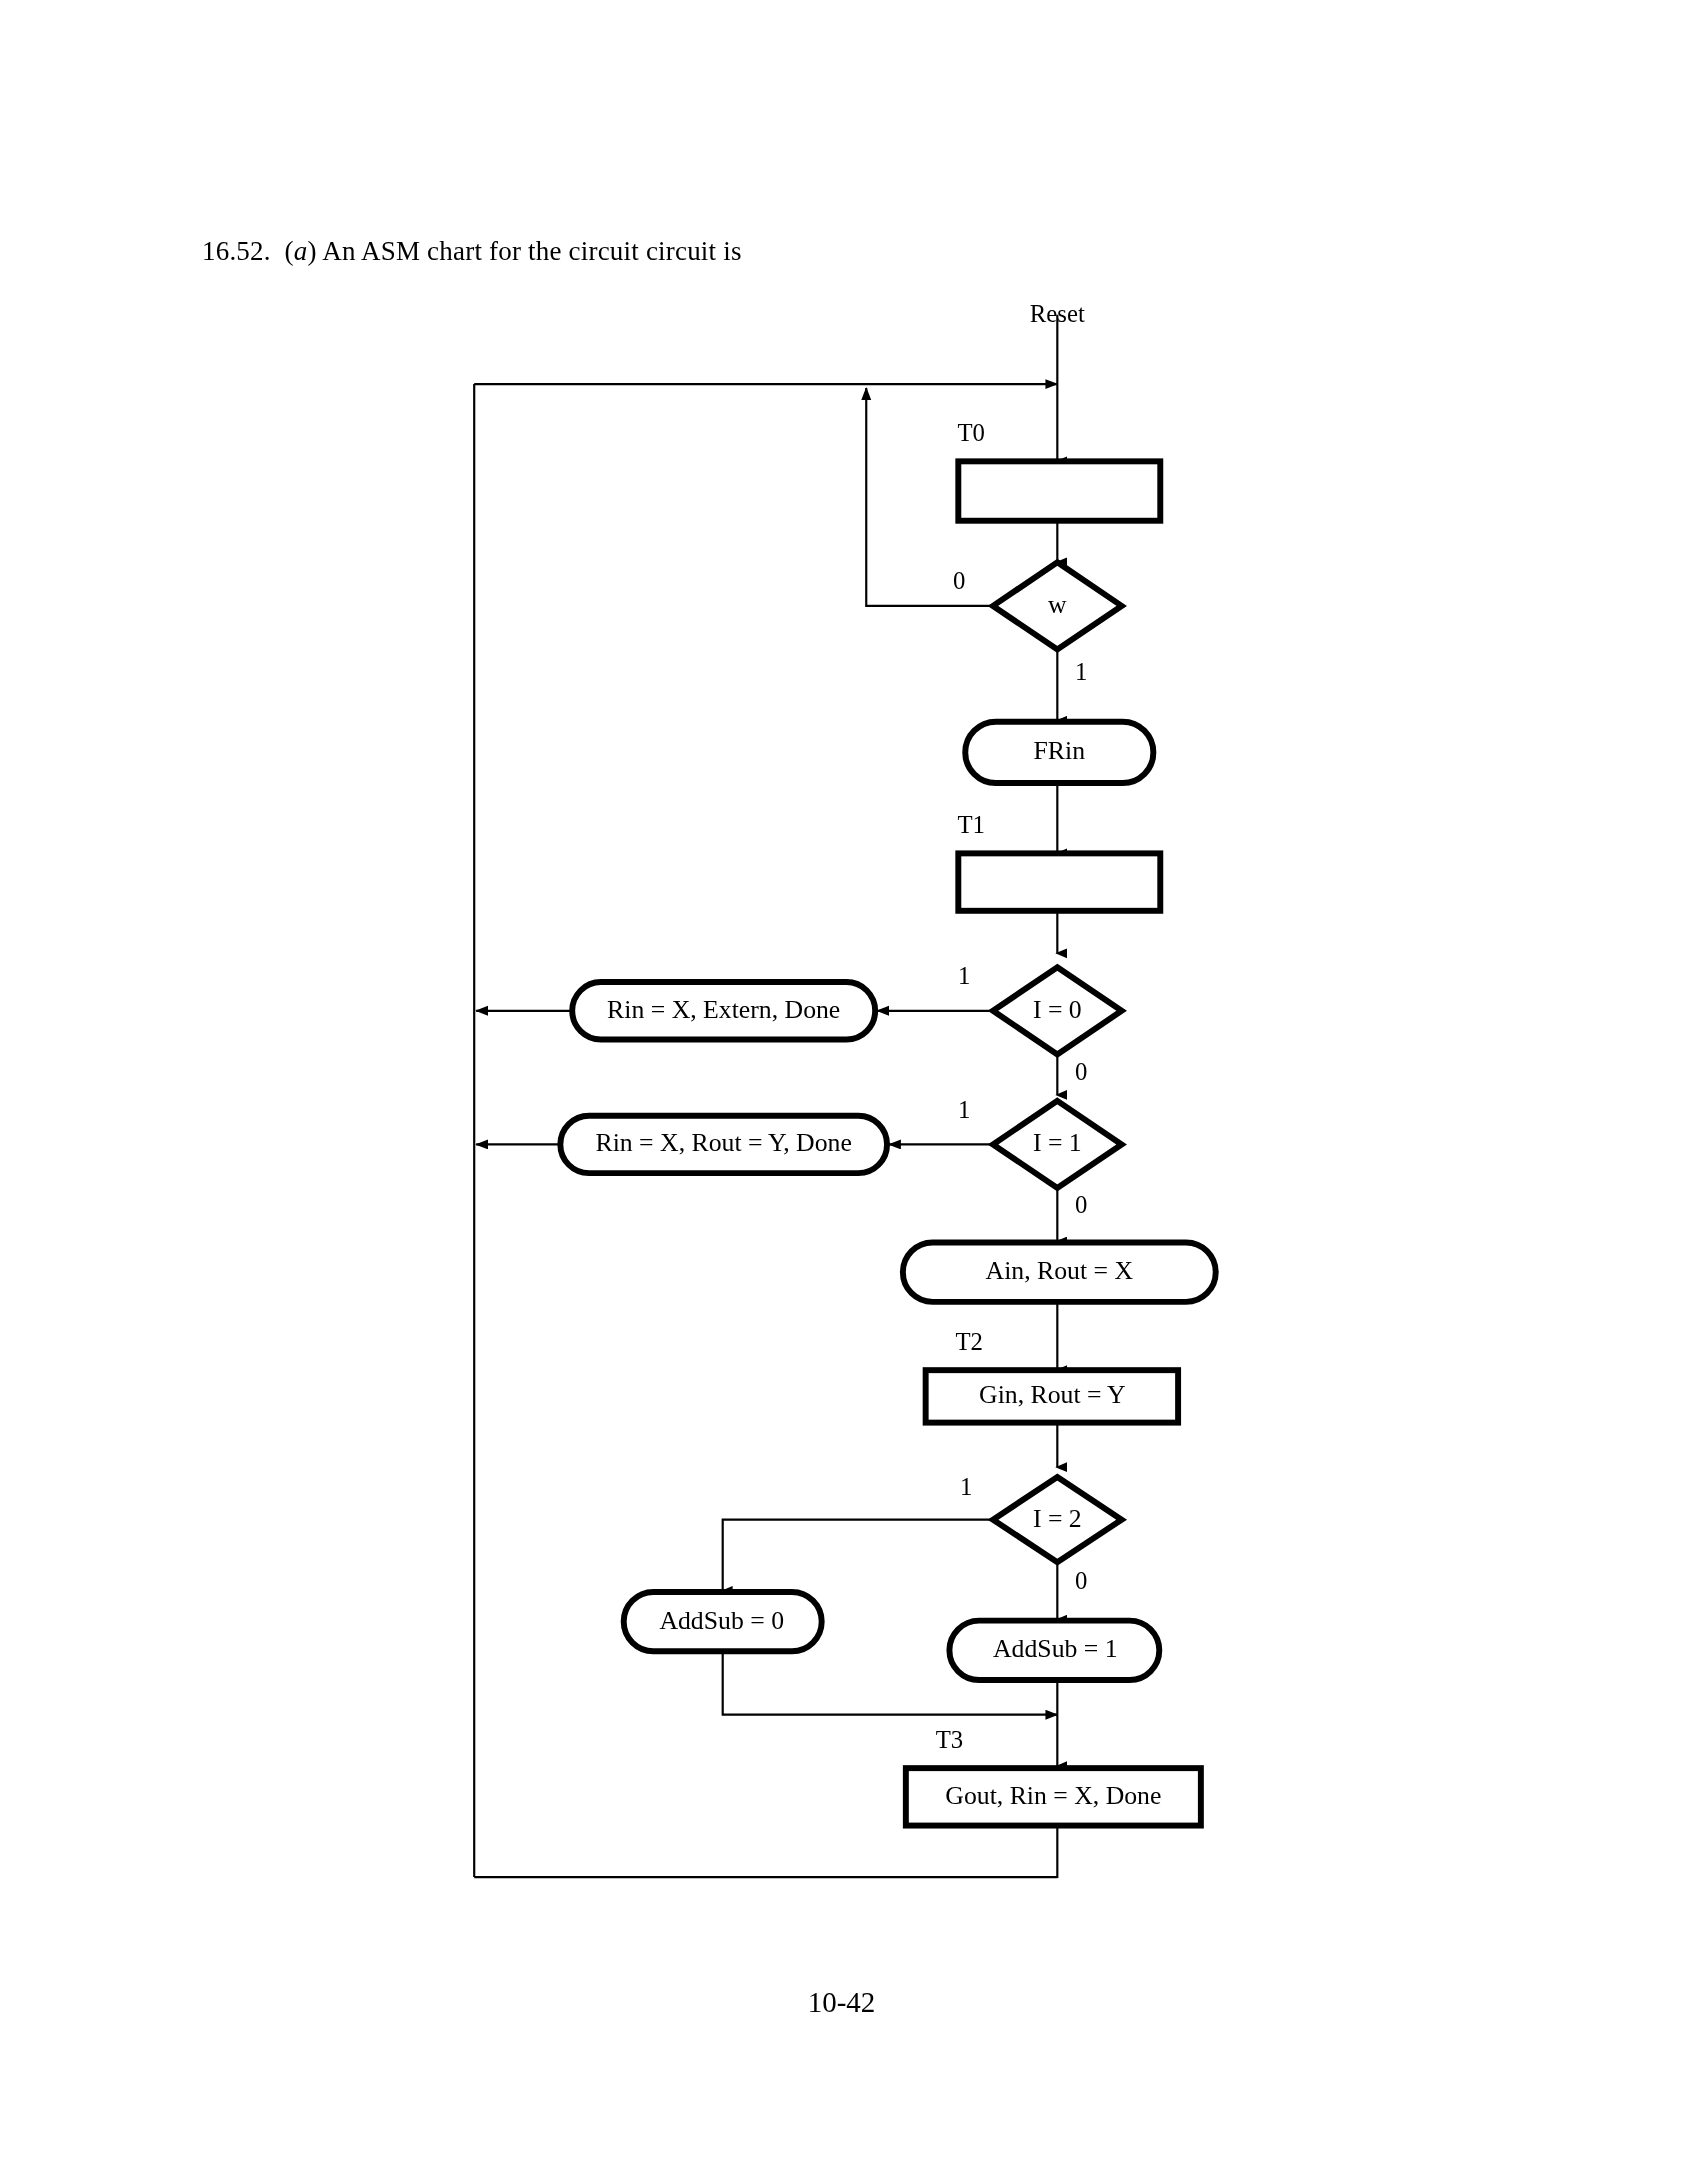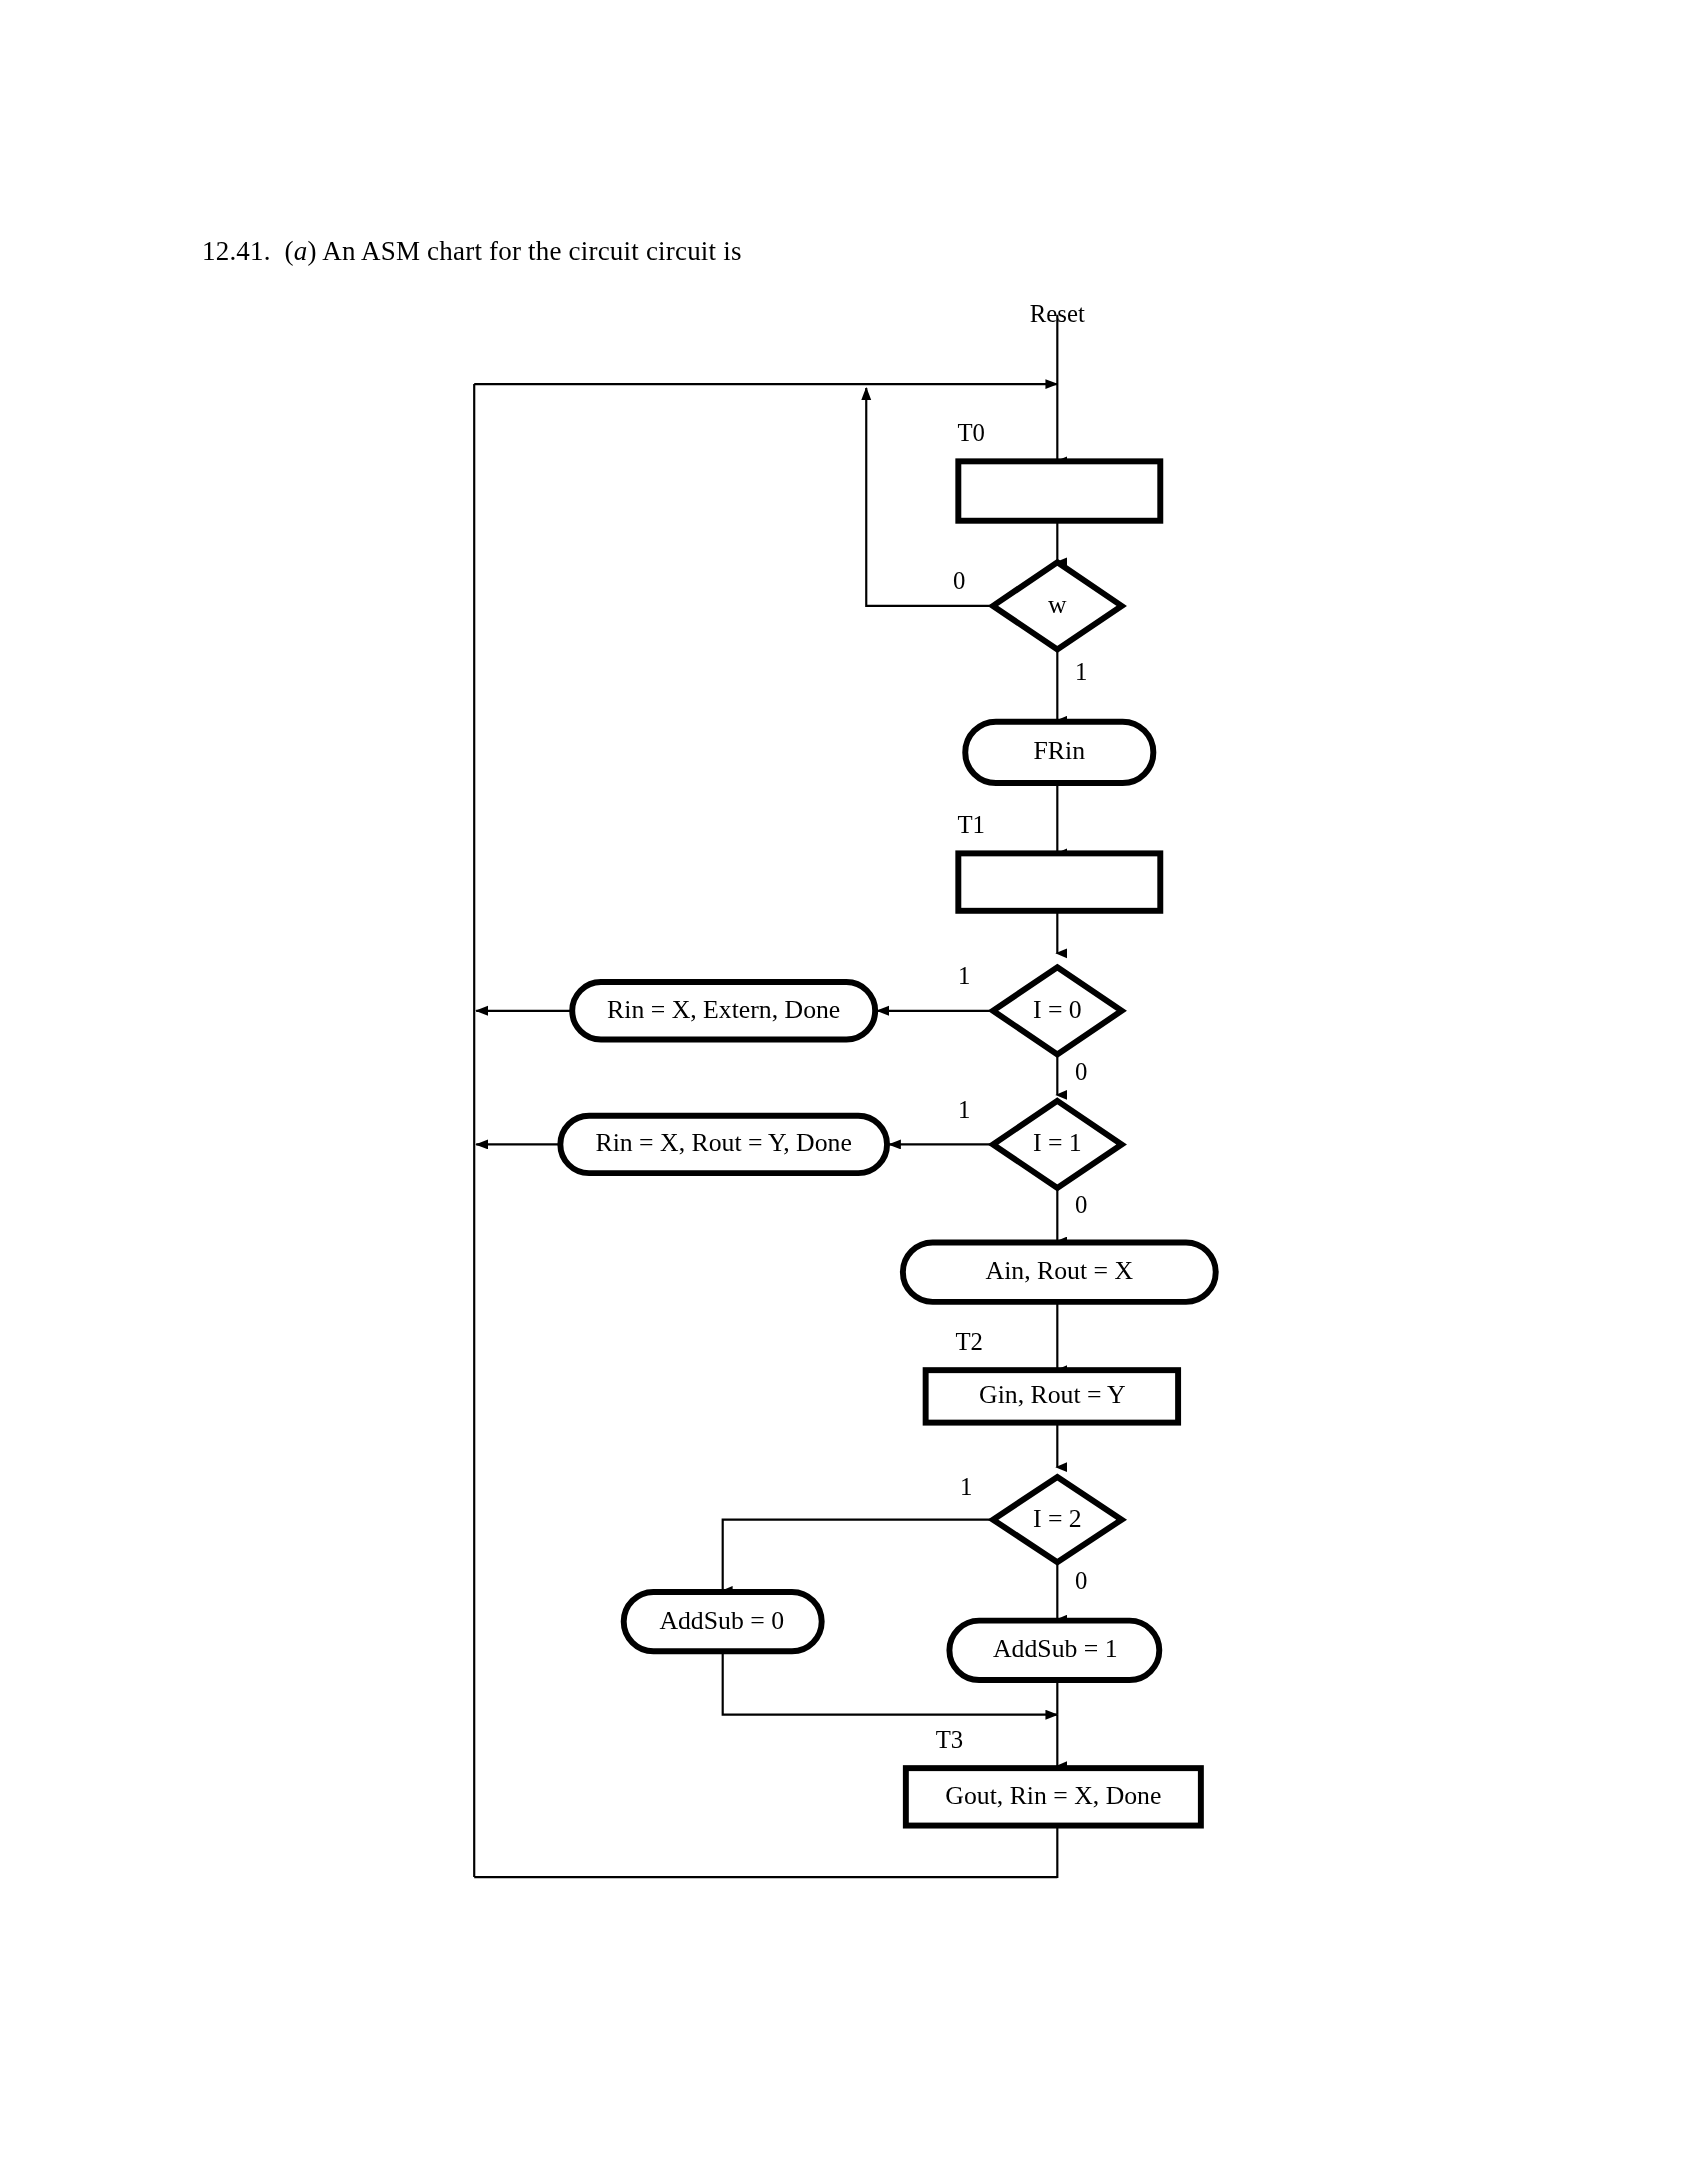--- a/index.html
+++ b/index.html
@@ -79,21 +79,21 @@
     stroke-width: 2.2;
     fill: none;
   }
 </style>
 </head>
 <body>
 
 <div id="page">
 
   <div class="problem-heading">
-    <span>12.41.</span>&nbsp;
+    <span>16.52.</span>&nbsp;
     <span>(</span><span class="ital">a</span><span>)</span>
     <span>An ASM chart for the circuit circuit is</span>
   </div>
 
   <svg id="asm-svg" width="1683" height="2178" viewBox="0 0 1700 2200">
     <defs>
       <marker id="arrowDown" markerWidth="14" markerHeight="14" refX="5" refY="10" orient="auto" markerUnits="userSpaceOnUse">
         <path d="M0,0 L10,0 L5,12 Z" fill="#000000"></path>
       </marker>
       <marker id="arrowGen" markerWidth="16" markerHeight="16" refX="12" refY="5" orient="auto" markerUnits="userSpaceOnUse">
@@ -198,15 +198,16 @@
 
     <rect class="shape-heavy" x="959" y="1637" width="212" height="60" rx="30" ry="30"></rect>
     <text class="node-label" x="1066" y="1668">AddSub = 1</text>
 
     <rect class="shape-heavy" x="915" y="1786" width="298" height="58" rx="0"></rect>
     <text class="state-name" x="959" y="1760" style="text-anchor:middle;">T3</text>
     <text class="node-label" x="1064" y="1816">Gout, Rin  =  X, Done</text>
 
   </svg>
 
+  <div class="page-footer">10-42</div>
 
 </div>
 
 
 </body></html>

